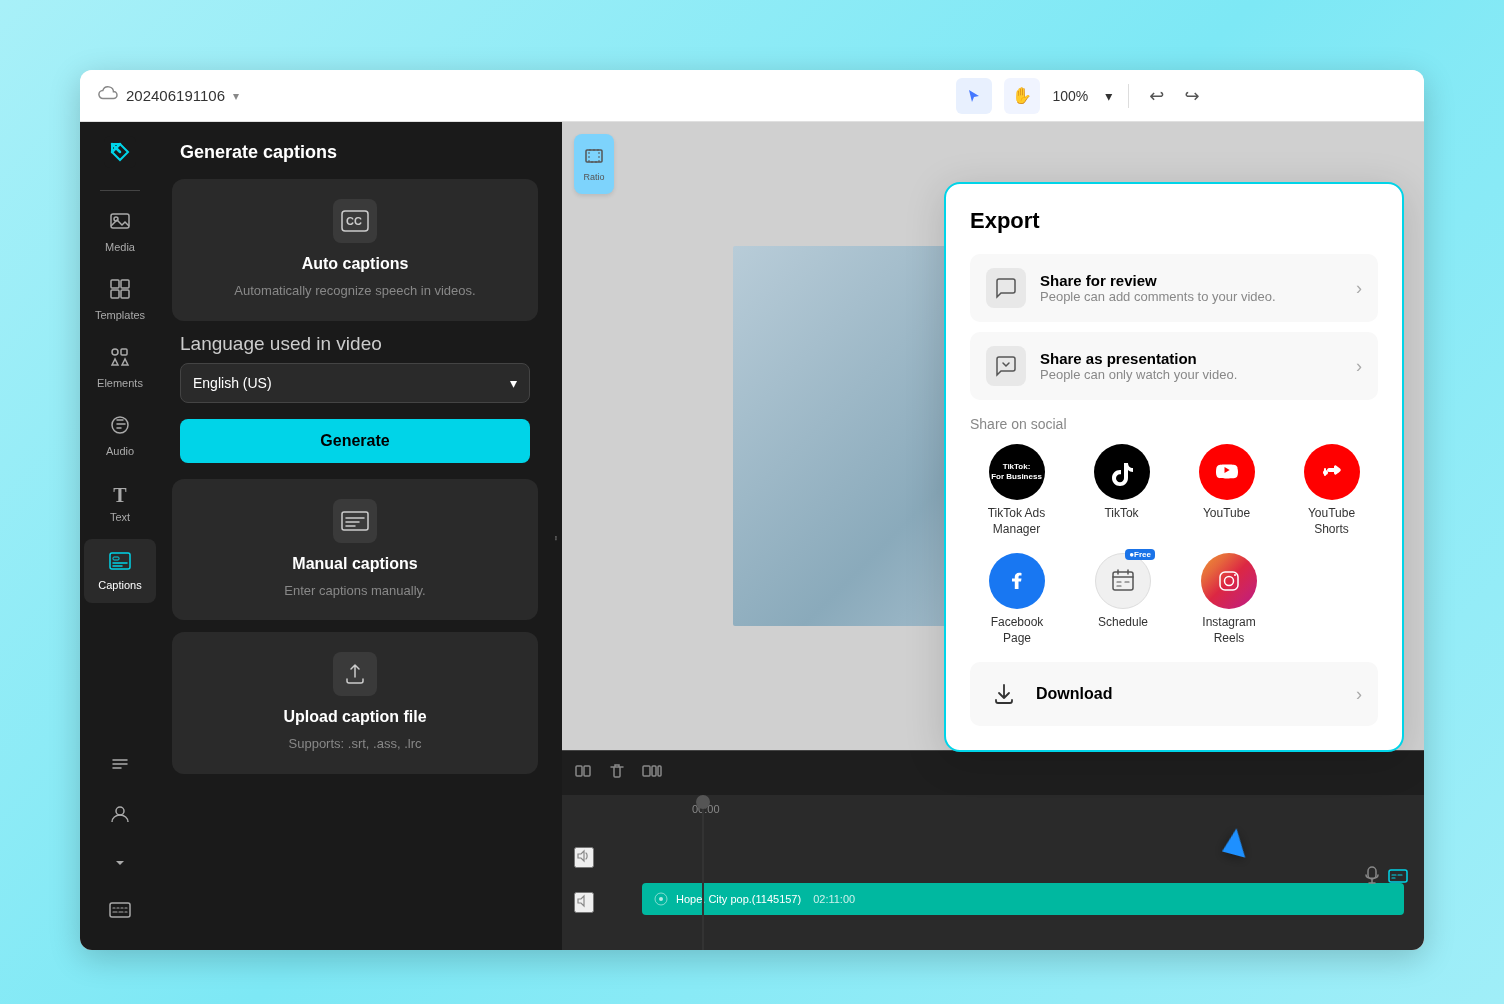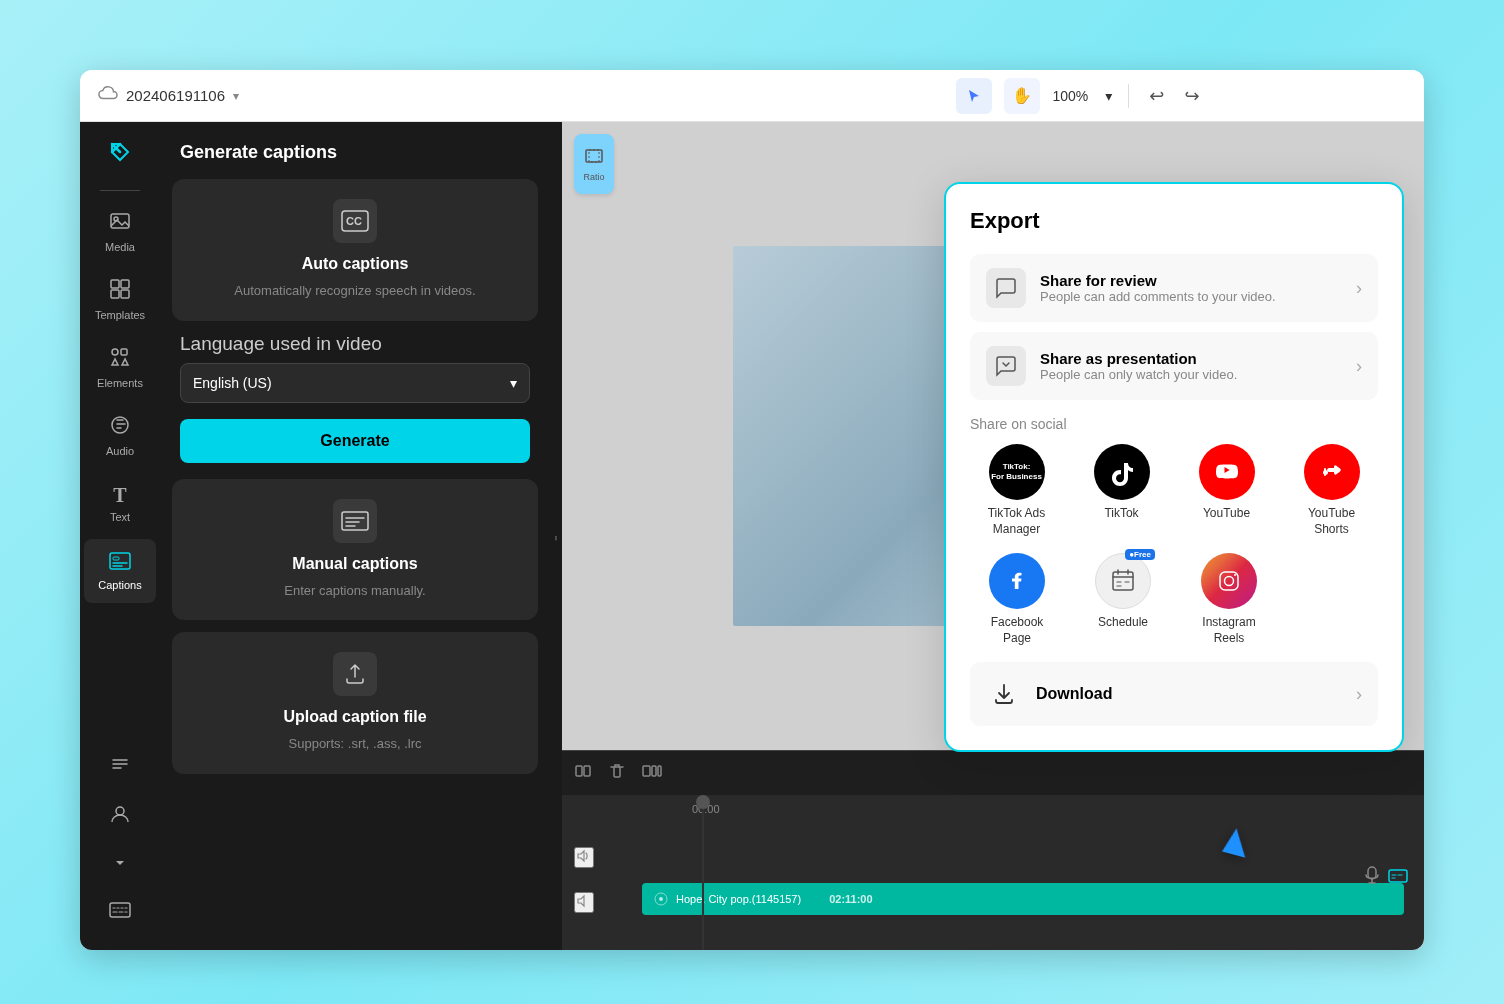--- a/index.html
+++ b/index.html
@@ -909,21 +909,21 @@
           <span class="time-label">00:00</span>
 
           <div class="audio-track">
             <svg width="14" height="14" viewBox="0 0 14 14" fill="none">
               <circle cx="7" cy="7" r="6" stroke="rgba(255,255,255,0.5)" stroke-width="1" fill="none"></circle>
               <circle cx="7" cy="7" r="2" fill="rgba(255,255,255,0.7)"></circle>
             </svg>
             <span style="font-size:11px;color:white;">
               <span>Hope. City pop.(1145157)</span>
             </span>
-            <span style="font-size:11px;color:rgba(255,255,255,0.8);margin-left:20px;font-weight:bold;">02:11:00</span>
+            <span style="font-size:11px;color:rgba(255,255,255,0.8);margin-left:4px;">02:11:00</span>
           </div>
         </div>
 
         <div class="timeline-controls">
           <button class="timeline-btn">
             <svg width="16" height="20" viewBox="0 0 16 20" fill="none">
               <rect x="4" y="1" width="8" height="12" rx="4" stroke="#888" stroke-width="1.5" fill="none"></rect>
               <path d="M2 9C2 13.4 14 13.4 14 9" stroke="#888" stroke-width="1.5" stroke-linecap="round"></path>
               <path d="M8 13V17M5 17H11" stroke="#888" stroke-width="1.5" stroke-linecap="round"></path>
             </svg>

